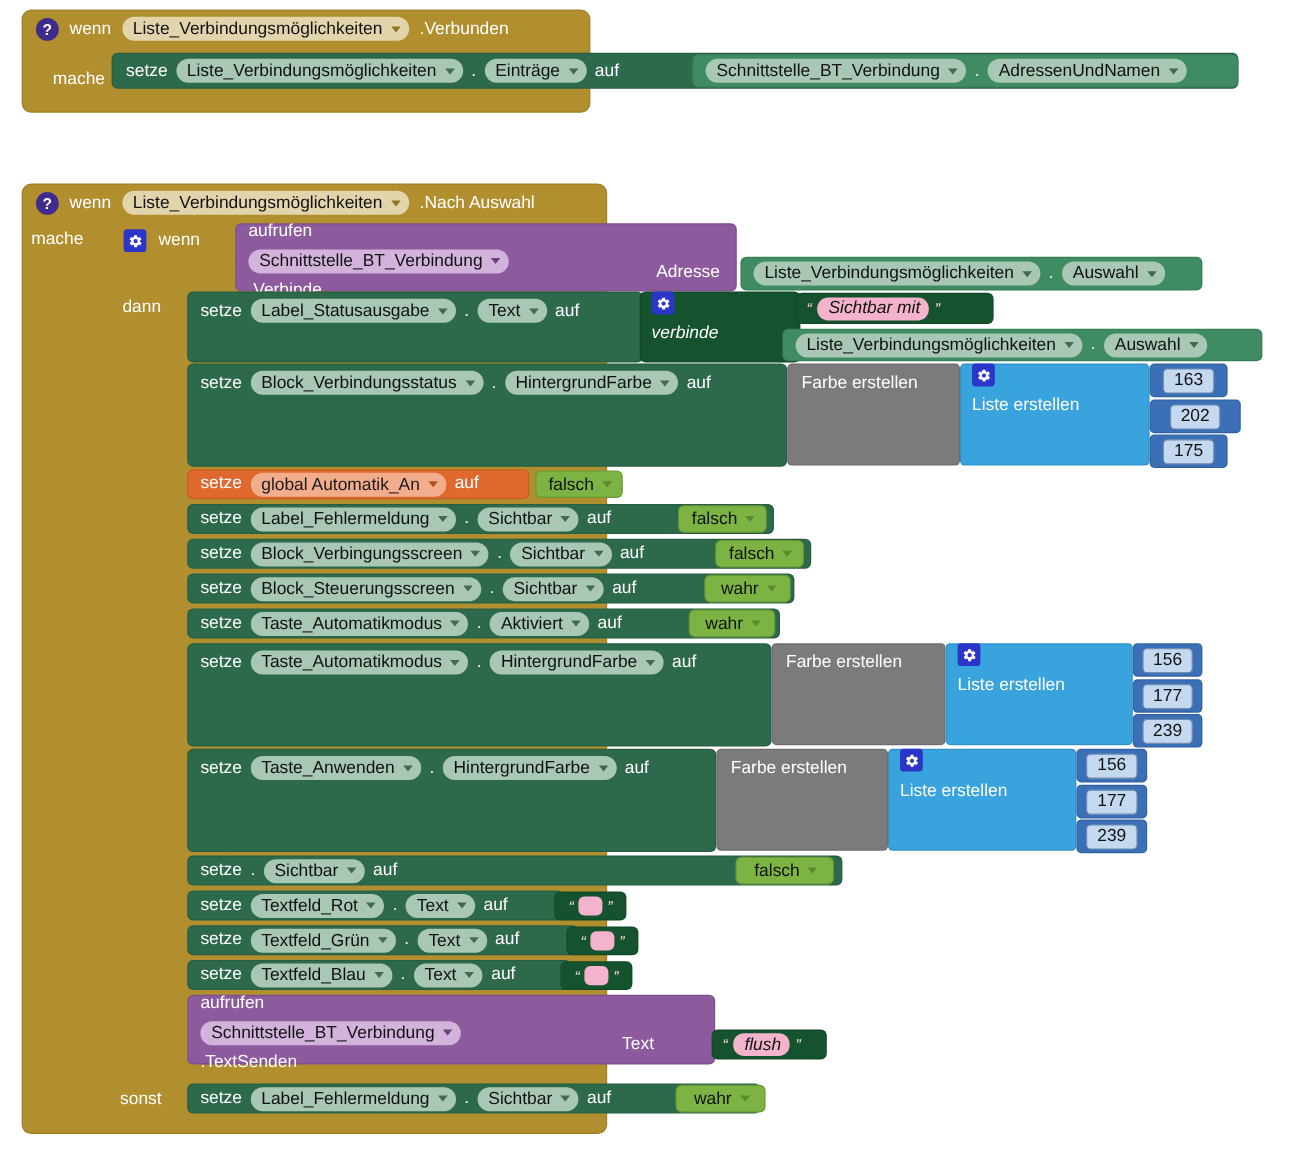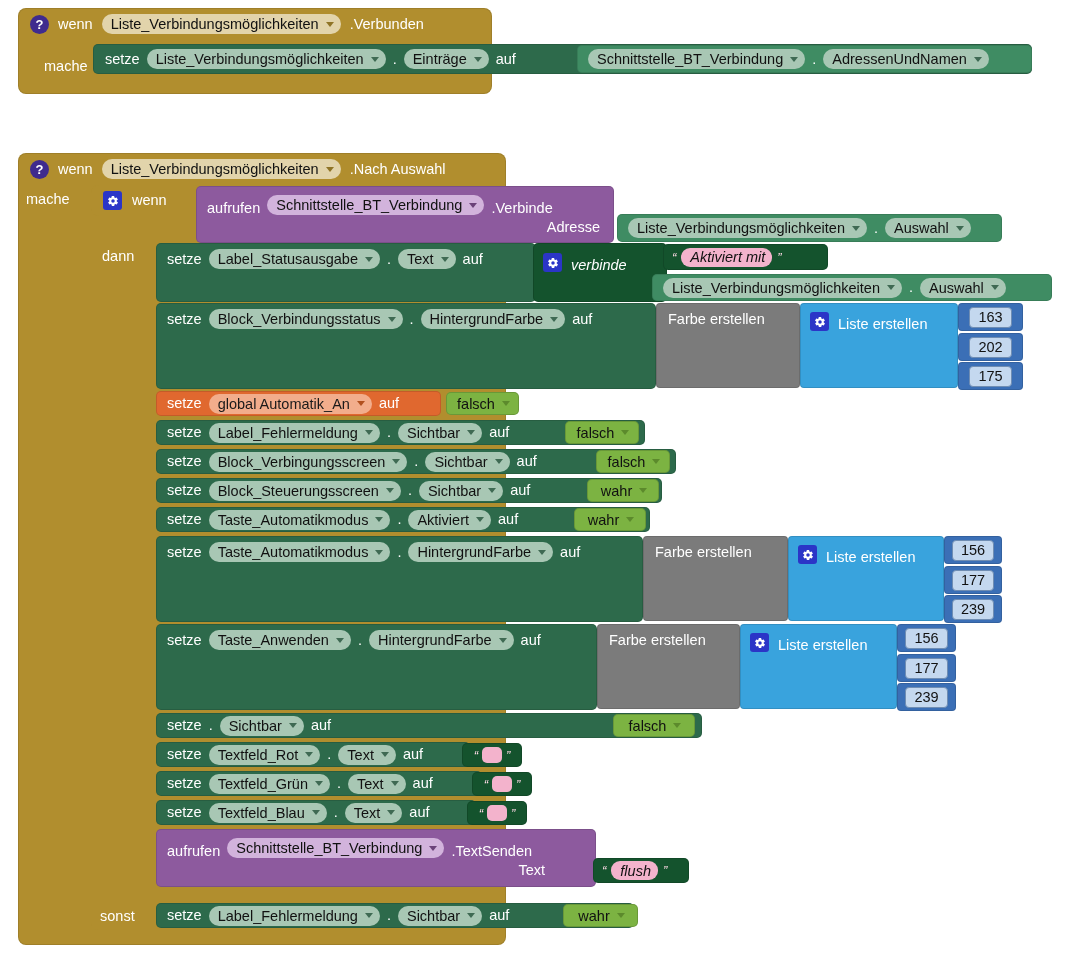--- a/index.html
+++ b/index.html
@@ -5,21 +5,21 @@
   html,body{margin:0;padding:0;background:#ffffff;}
   body{
     width:1077px;height:979px;position:relative;overflow:hidden;
     font-family:"Liberation Sans","DejaVu Sans",sans-serif;
     -webkit-font-smoothing:antialiased;
   }
   .canvas{position:absolute;inset:0;}
 
   
   .blk{position:absolute;box-sizing:border-box;}
-  .row{display:flex;align-items:flex-end;}
+  .row{display:flex;align-items:flex-start;flex-direction:column;}
 
   
   .event{
     background:#b18e2e;border-radius:8px;
     box-shadow:inset 0 0 0 1px rgba(0,0,0,.10);
   }
   .event-top{height:32px;display:flex;align-items:center;padding-left:12px;gap:9px;}
 
   
   .control{background:#b18e2e;border-radius:8px;}
@@ -199,21 +199,21 @@
         <svg width="12" height="12" viewBox="0 0 24 24" aria-hidden="true">
           <path fill="#ffffff" d="M19.4 13c.04-.3.06-.66.06-1s-.03-.7-.07-1l2.1-1.6a.5.5 0 0 0 .12-.64l-2-3.46a.5.5 0 0 0-.6-.22l-2.5 1a7.3 7.3 0 0 0-1.7-1l-.4-2.6a.5.5 0 0 0-.5-.42h-4a.5.5 0 0 0-.5.42l-.4 2.6c-.6.25-1.17.58-1.7 1l-2.5-1a.5.5 0 0 0-.6.22l-2 3.46c-.12.22-.7.5.12.64L4.6 11a8.2 8.2 0 0 0 0 2l-2.1 1.6a.5.5 0 0 0-.12.64l2 3.46c.13.22.4.3.6.22l2.5-1c.53.42 1.1.75 1.7 1l.4 2.6c.4.25.25.42.5.42h4c.25 0 .46-.17.5-.42l.4-2.6c.6-.25 1.17-.58 1.7-1l2.5 1c.22.08.47 0 .6-.22l2-3.46a.5.5 0 0 0-.12-.64L19.4 13zM12 15.5A3.5 3.5 0 1 1 15.5 12 3.5 3.5 0 0 1 12 15.5z"></path>
         </svg>
       </span>
       <span class="lbl">verbinde</span>
     </div>
   </div>
 
   <div class="blk crimson" style="left:663px;top:244px;width:165px;height:26px;display:flex;align-items:center;gap:5px;padding-left:9px;">
     <span class="txtquote">“</span>
-    <span class="pill on-crimson" style="height:19px;border-radius:9px;">Aktiviert mit </span>
+    <span class="pill on-crimson" style="height:19px;border-radius:9px;">Sichtbar mit </span>
     <span class="txtquote">”</span>
   </div>
 
   <div class="blk green-lite" style="left:652px;top:274px;width:400px;height:27px;border-radius:5px;display:flex;align-items:center;padding-left:11px;gap:7px;box-shadow:inset 0 0 0 1px rgba(0,0,0,.10);">
     <span class="pill">
       <span>Liste_Verbindungsmöglichkeiten</span>
       <span class="caret"></span>
     </span>
     <span class="lbl">.</span>
     <span class="pill">
@@ -244,21 +244,21 @@
         <svg width="12" height="12" viewBox="0 0 24 24" aria-hidden="true">
           <path fill="#ffffff" d="M19.4 13c.04-.3.06-.66.06-1s-.03-.7-.07-1l2.1-1.6a.5.5 0 0 0 .12-.64l-2-3.46a.5.5 0 0 0-.6-.22l-2.5 1a7.3 7.3 0 0 0-1.7-1l-.4-2.6a.5.5 0 0 0-.5-.42h-4a.5.5 0 0 0-.5.42l-.4 2.6c-.6.25-1.17.58-1.7 1l-2.5-1a.5.5 0 0 0-.6.22l-2 3.46c-.12.22-.7.5.12.64L4.6 11a8.2 8.2 0 0 0 0 2l-2.1 1.6a.5.5 0 0 0-.12.64l2 3.46c.13.22.4.3.6.22l2.5-1c.53.42 1.1.75 1.7 1l.4 2.6c.4.25.25.42.5.42h4c.25 0 .46-.17.5-.42l.4-2.6c.6-.25 1.17-.58 1.7-1l2.5 1c.22.08.47 0 .6-.22l2-3.46a.5.5 0 0 0-.12-.64L19.4 13zM12 15.5A3.5 3.5 0 1 1 15.5 12 3.5 3.5 0 0 1 12 15.5z"></path>
         </svg>
       </span>
       <span class="lbl">Liste erstellen</span>
     </div>
   </div>
   <div class="blk mathblue" style="left:958px;top:303px;width:65px;height:28px;display:flex;align-items:center;justify-content:center;">
     <span class="numfield">163</span>
   </div>
-  <div class="blk mathblue" style="left:958px;top:333px;width:65px;height:28px;display:flex;align-items:center;justify-content:center;">
+  <div class="blk mathblue" style="left:958px;top:333px;width:76px;height:28px;display:flex;align-items:center;justify-content:center;">
     <span class="numfield">202</span>
   </div>
   <div class="blk mathblue" style="left:958px;top:362px;width:65px;height:28px;display:flex;align-items:center;justify-content:center;">
     <span class="numfield">175</span>
   </div>
 
   <div class="blk orange" style="left:156px;top:391px;width:285px;height:25px;display:flex;align-items:center;padding-left:11px;gap:7px;">
     <span class="lbl">setze</span>
     <span class="pill on-orange">
       <span>global Automatik_An</span>

